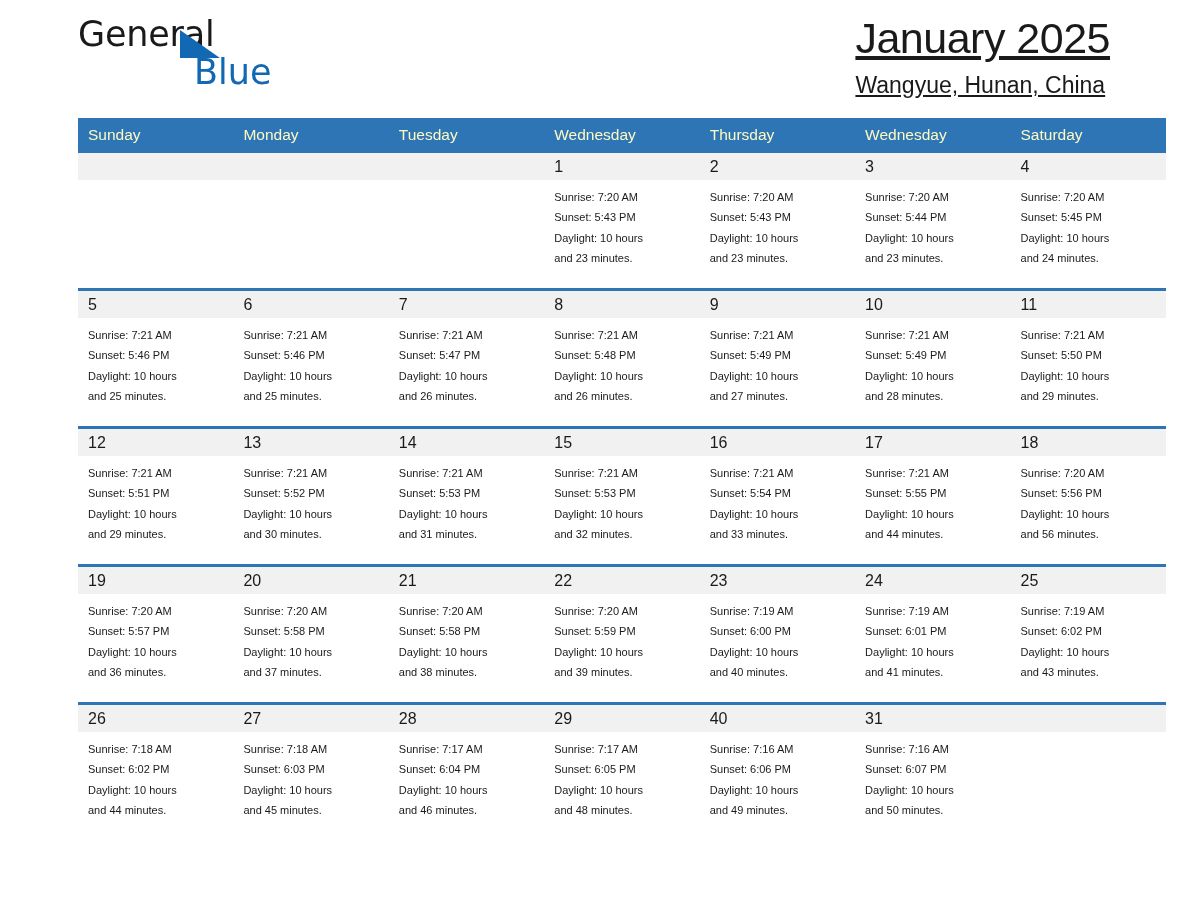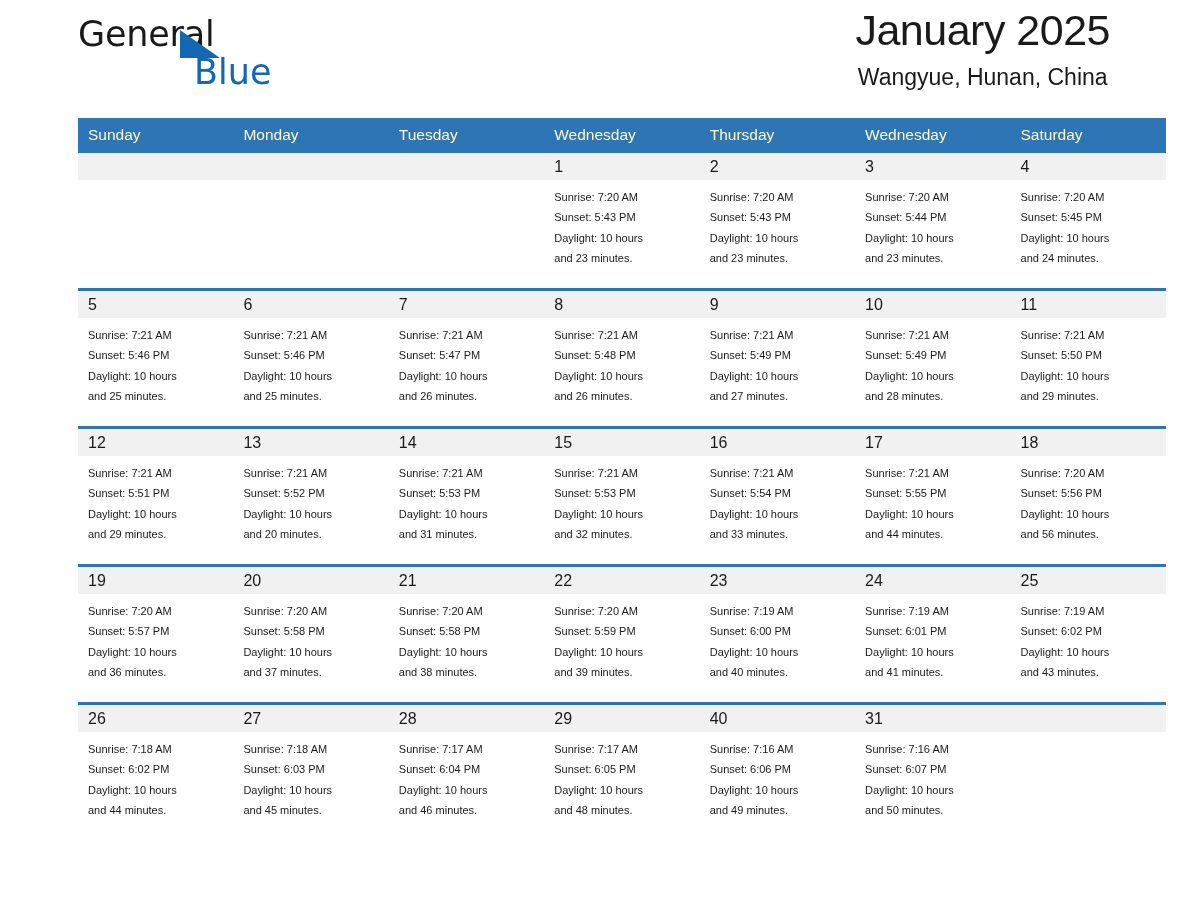--- a/index.html
+++ b/index.html
@@ -59,22 +59,23 @@
     display: block;
     margin-left: 116px;
     margin-top: -2px;
     font-size: 35px;
     line-height: 40px;
     color: #1268b3;
     font-family: "DejaVu Sans", sans-serif;
     font-weight: 400;
   }
   .title-block {
-    text-align: center;
-    margin-top: 4px;
+    text-align: left;
+    margin-top: 12px;
+    text-decoration: underline;
   }
   .cal-title {
     font-size: 43px;
     line-height: 52px;
     font-weight: 400;
     color: #1a1a1a;
     letter-spacing: -0.5px;
   }
   .cal-subtitle {
     font-size: 23px;
@@ -327,21 +328,21 @@
               </div>
             </div>
           </td>
           <td>
             <div class="daycell">
               <div class="daynum-band">13</div>
               <div class="day-info">
                 <div>Sunrise: 7:21 AM</div>
                 <div>Sunset: 5:52 PM</div>
                 <div>Daylight: 10 hours</div>
-                <div>and 20 minutes.</div>
+                <div>and 30 minutes.</div>
               </div>
             </div>
           </td>
           <td>
             <div class="daycell">
               <div class="daynum-band">14</div>
               <div class="day-info">
                 <div>Sunrise: 7:21 AM</div>
                 <div>Sunset: 5:53 PM</div>
                 <div>Daylight: 10 hours</div>

